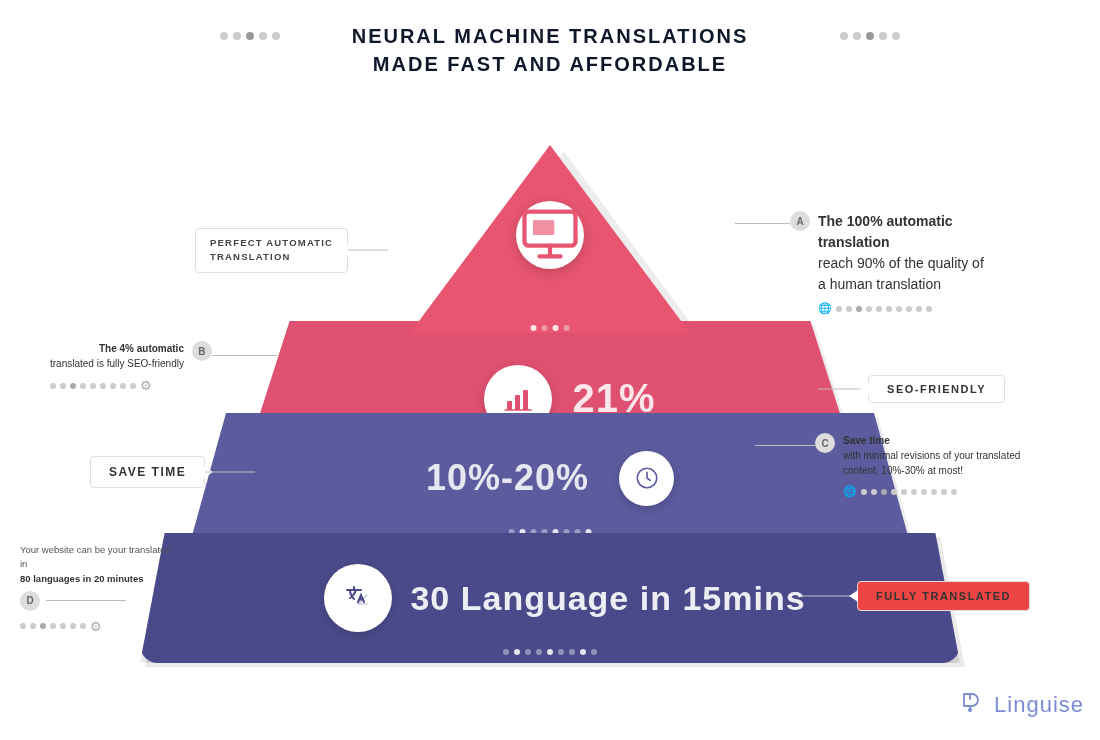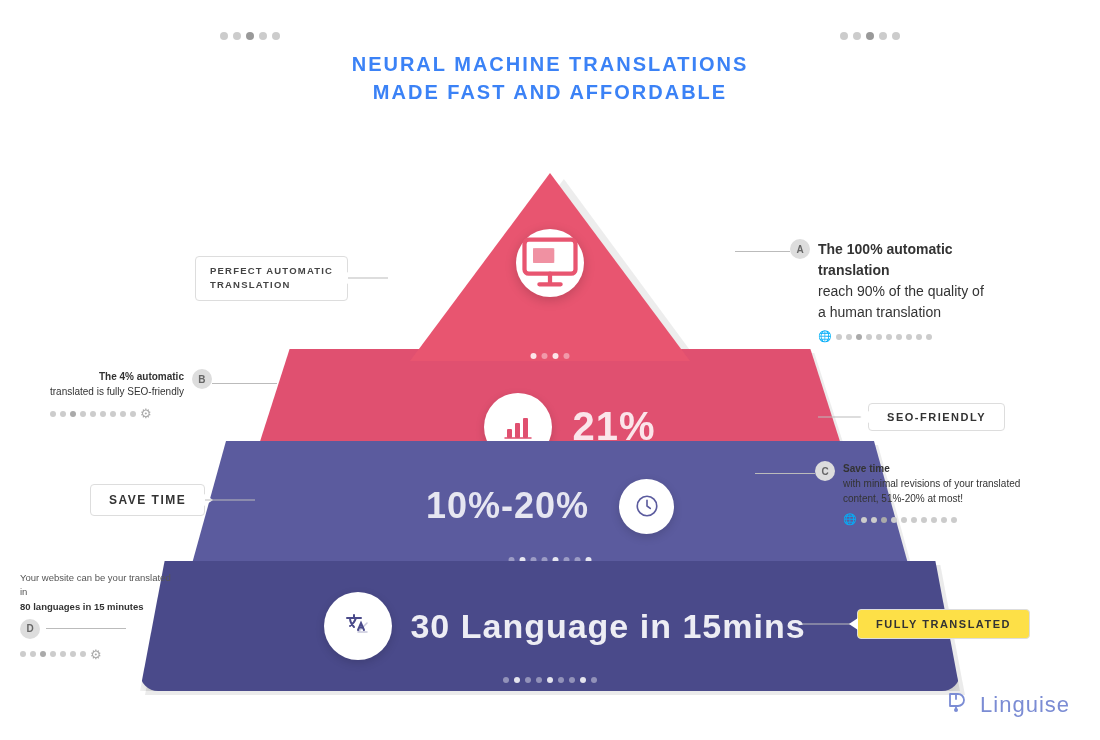--- a/index.html
+++ b/index.html
@@ -38,24 +38,23 @@
       border-radius: 50%;
       background: #ccc;
       display: inline-block;
     }
     .dot.dark { background: #999; }
 
     .main-title {
       font-size: 20px;
       font-weight: 700;
       letter-spacing: 2px;
-      color: #3b82f6;
+      color: #0f172a;
       line-height: 1.4;
       text-transform: uppercase;
-      margin-top: 28px;
     }
 
     
     .pyramid-container {
       position: relative;
       width: 1100px;
       height: 660px;
       margin-top: 5px;
     }
 
@@ -217,21 +216,21 @@
       align-items: center;
       justify-content: center;
       box-shadow: 0 3px 12px rgba(0,0,0,0.18);
       z-index: 10;
     }
 
     
     .logo {
       position: absolute;
       bottom: 18px;
-      right: 30px;
+      right: 16px;
       display: flex;
       align-items: center;
       gap: 10px;
       color: #5b6abf;
       font-size: 20px;
       font-weight: 300;
       letter-spacing: 1px;
       justify-content: flex-end;
     }
     .logo-icon {
@@ -442,21 +441,21 @@
   </div>
 
   <div style="position:absolute;top:350px;right:75px;z-index:10;max-width:210px;">
 
     <div style="position:absolute;top:12px;left:-60px;width:60px;height:1px;background:#bbb;"></div>
     <div style="display:flex;align-items:flex-start;gap:8px;">
       <div style="width:20px;height:20px;border-radius:50%;background:#ddd;display:flex;align-items:center;justify-content:center;font-size:10px;font-weight:700;color:#666;flex-shrink:0;">C</div>
       <div>
         <div style="font-size:10px;color:#333;line-height:1.5;">
           <strong>Save time</strong>
-          <span style="display:block;">with minimal revisions of your translated content, 51%-20% at most!</span>
+          <span style="display:block;">with minimal revisions of your translated content, 10%-30% at most!</span>
         </div>
       </div>
     </div>
 
     <div style="display:flex;gap:4px;align-items:center;margin-top:7px;margin-left:28px;">
       <span style="font-size:11px;color:#aaa;">🌐</span>
       <div style="width:6px;height:6px;border-radius:50%;background:#ccc;"></div>
       <div style="width:6px;height:6px;border-radius:50%;background:#ccc;"></div>
       <div style="width:6px;height:6px;border-radius:50%;background:#aaa;"></div>
       <div style="width:6px;height:6px;border-radius:50%;background:#ccc;"></div>
@@ -493,21 +492,21 @@
       <div class="tbd-dot"></div>
       <div class="tbd-dot"></div>
       <div class="tbd-dot lit"></div>
       <div class="tbd-dot"></div>
     </div>
   </div>
 
   <div style="position:absolute;top:460px;left:20px;z-index:10;max-width:160px;">
     <div style="font-size:9.5px;color:#555;line-height:1.5;text-align:left;">
       <span>Your website can be your translated in</span><br>
-      <strong style="color:#333;">80 languages in 15 minutes</strong>
+      <strong style="color:#333;">80 languages in 20 minutes</strong>
     </div>
 
     <div style="display:flex;align-items:center;gap:6px;margin-top:5px;">
       <div style="width:20px;height:20px;border-radius:50%;background:#ddd;display:flex;align-items:center;justify-content:center;font-size:10px;font-weight:700;color:#666;flex-shrink:0;">D</div>
       <div style="height:1px;width:80px;background:#bbb;"></div>
     </div>
 
     <div style="display:flex;gap:4px;align-items:center;margin-top:8px;">
       <div style="width:6px;height:6px;border-radius:50%;background:#ccc;"></div>
       <div style="width:6px;height:6px;border-radius:50%;background:#ccc;"></div>
@@ -516,21 +515,21 @@
       <div style="width:6px;height:6px;border-radius:50%;background:#ccc;"></div>
       <div style="width:6px;height:6px;border-radius:50%;background:#ccc;"></div>
       <div style="width:6px;height:6px;border-radius:50%;background:#ccc;"></div>
       <span style="font-size:13px;color:#aaa;">⚙</span>
     </div>
   </div>
 
   <div style="position:absolute;top:498px;right:70px;z-index:10;">
 
     <div style="position:absolute;top:50%;left:-55px;width:55px;height:1px;background:#bbb;transform:translateY(-50%);"></div>
-    <div style="background:#fde047;border:1.5px solid #ddd;border-radius:4px;padding:8px 18px;font-size:11px;font-weight:700;letter-spacing:1.5px;color:#333;text-transform:uppercase;position:relative;">
+    <div style="background:#ef4444;border:1.5px solid #ddd;border-radius:4px;padding:8px 18px;font-size:11px;font-weight:700;letter-spacing:1.5px;color:#333;text-transform:uppercase;position:relative;">
       <div style="position:absolute;left:-9px;top:50%;transform:translateY(-50%);width:0;height:0;border-top:6px solid transparent;border-bottom:6px solid transparent;border-right:9px solid white;"></div>
       <span>FULLY TRANSLATED</span>
     </div>
   </div>
 
 </div>
 
 <div class="logo">
   <span class="logo-icon">
     <svg width="28" height="28" viewBox="0 0 28 28" fill="none" xmlns="http://www.w3.org/2000/svg">

